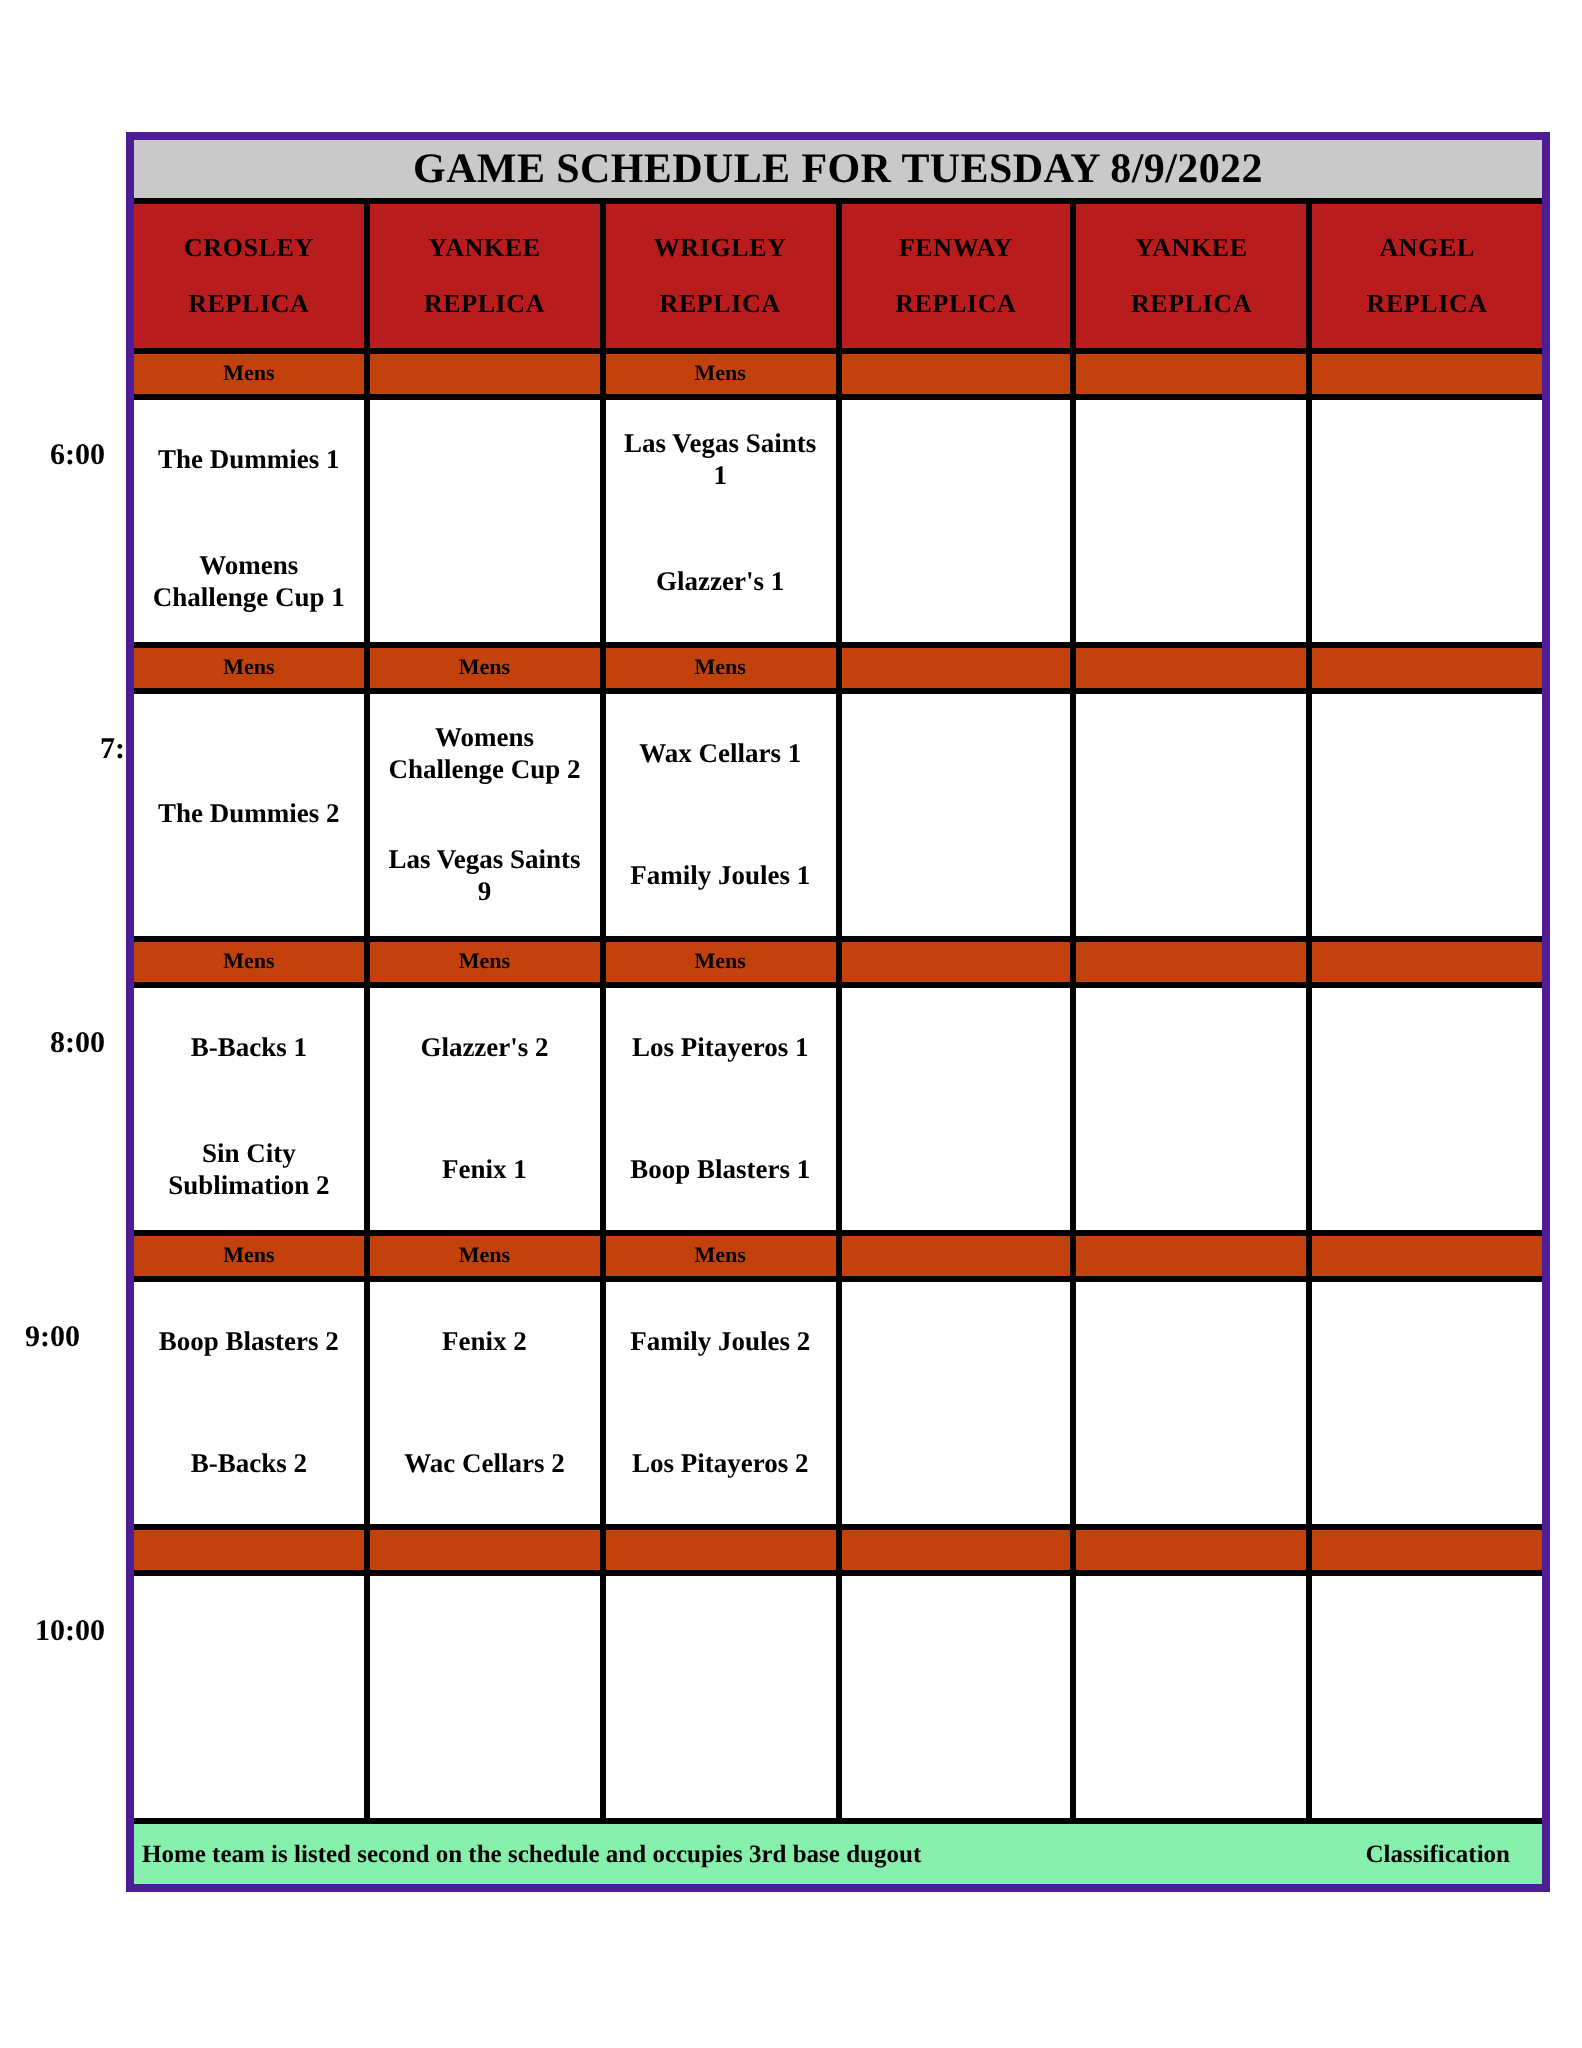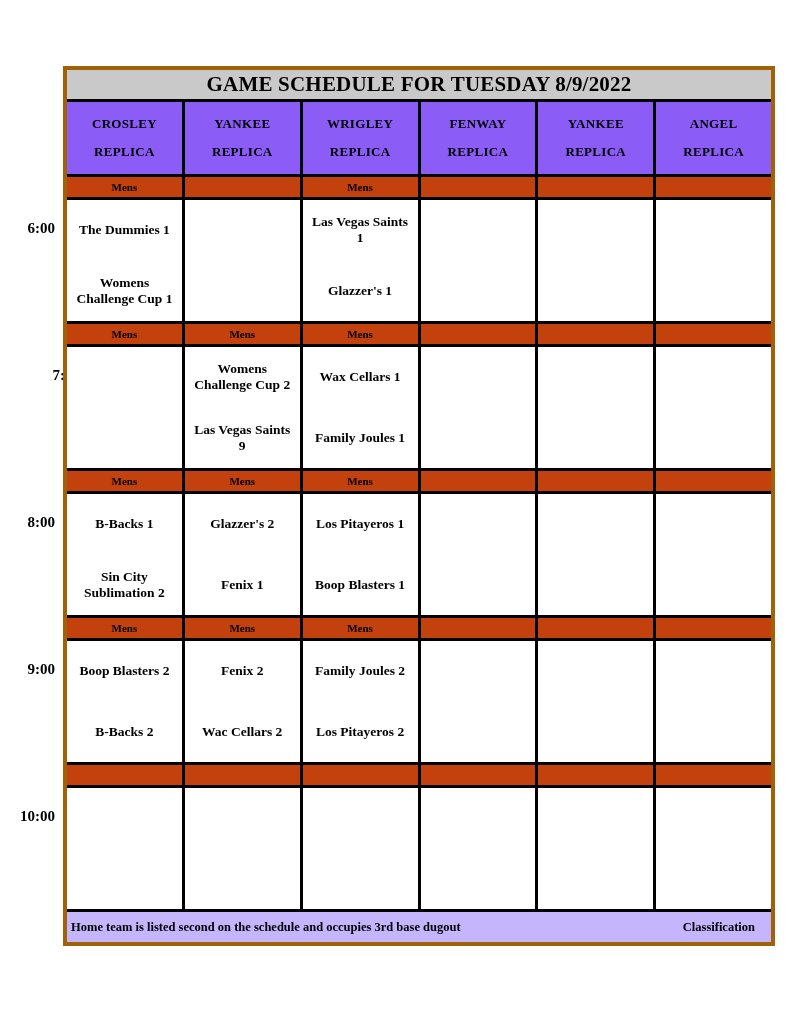--- a/index.html
+++ b/index.html
@@ -11,59 +11,59 @@
     font-weight: bold;
     color: #000000;
     overflow: hidden;
   }
   .layout { display: flex; padding-top: 66px; }
 
   
   .gutter {
     flex: 0 0 63px; width: 63px;
     display: grid;
-    grid-template-columns: 1fr;
+    grid-template-columns: 1fr 1fr;
     grid-template-rows: 29px 72px 20px 121px 20px 121px 20px 121px 20px 121px 20px 121px 30px;
     row-gap: 3px;
     padding: 4px 0;
   }
   .time {
     grid-column: 1;
     align-self: start;
     width: 100%;
     text-align: right;
     padding: 20px 8px 0 0;
     font-size: 15px;
   }
   .time.r0 { grid-row: 4; }
   .time.r1 { grid-row: 6; margin-left: 25px; }
   .time.r2 { grid-row: 8; }
-  .time.r3 { grid-row: 10; }
+  .time.r3 { grid-row: 10; text-align: center; }
   .time.r4 { grid-row: 12; }
 
   
   .grid {
     width: 712px;
     display: grid;
     grid-template-columns: repeat(6, 1fr);
     grid-template-rows: 29px 72px 20px 121px 20px 121px 20px 121px 20px 121px 20px 121px 30px;
     gap: 3px;
     background: #000000;
-    border: 4px solid #a16207;
+    border: 4px solid #4c1d95;
   }
   .title {
     grid-column: 1 / -1;
     background: #c9c9c9;
     display: flex; align-items: center; justify-content: center;
     font-size: 21px;
     letter-spacing: 0.2px;
     white-space: nowrap;
   }
   .field {
-    background: #8b5cf6;
+    background: #b91c1c;
     display: flex; flex-direction: column;
     align-items: center; justify-content: center;
     gap: 12px;
     font-size: 13px;
     letter-spacing: 0.3px;
     text-align: center;
   }
   .band {
     background: #c2410c;
     display: flex; align-items: center; justify-content: center;
@@ -77,21 +77,21 @@
   .team {
     flex: 1;
     display: flex; align-items: center; justify-content: center;
     text-align: center;
     font-size: 13.5px;
     line-height: 1.2;
     padding: 0 6px;
   }
   .footer {
     grid-column: 1 / -1;
-    background: #c4b5fd;
+    background: #86efac;
     display: flex; align-items: center; justify-content: space-between;
     font-size: 12.5px;
     padding: 0 16px 0 4px;
   }
 </style>
 </head>
 <body>
 
 <div class="layout">
 
@@ -165,20 +165,21 @@
     </div>
 
     <div class="band">Mens</div>
     <div class="band">Mens</div>
     <div class="band">Mens</div>
     <div class="band"></div>
     <div class="band"></div>
     <div class="band"></div>
 
     <div class="cell">
+      <div class="team">The Dummies 2</div>
     </div>
     <div class="cell">
       <div class="team">Womens Challenge Cup 2</div>
       <div class="team">Las Vegas Saints 9</div>
     </div>
     <div class="cell">
       <div class="team">Wax Cellars 1</div>
       <div class="team">Family Joules 1</div>
     </div>
     <div class="cell">

